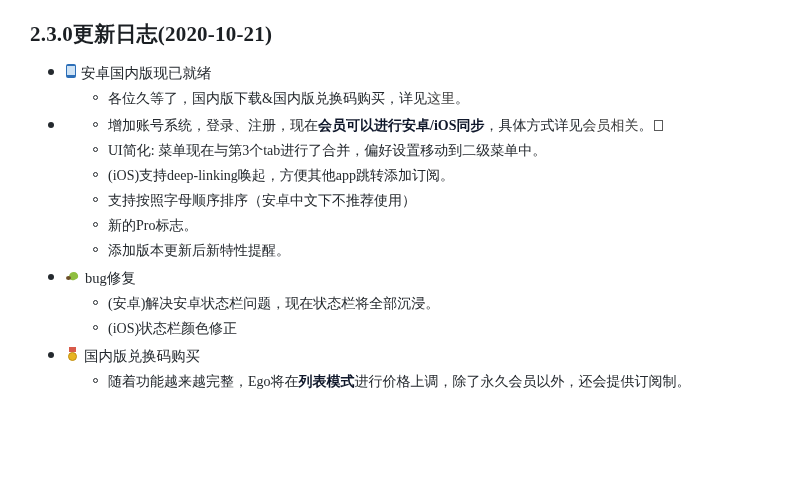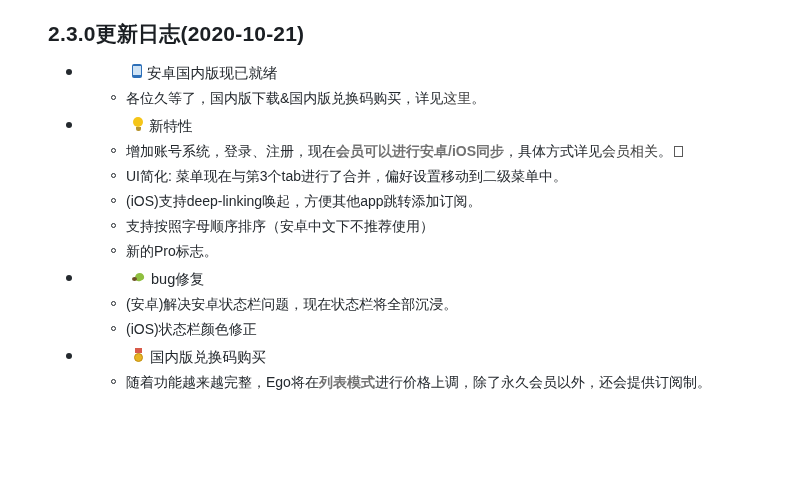--- a/index.html
+++ b/index.html
@@ -8,22 +8,23 @@
     background: #ffffff;
   }
   body {
     width: 800px;
     height: 500px;
     font-family: "Liberation Sans", sans-serif;
     color: #24292e;
     overflow: hidden;
   }
   .page {
-    padding: 14px 26px 0 44px;
-    box-sizing: border-box;
+    padding: 14px 26px 0 26px;
+    box-sizing: border-box;
+    font-family: Liberation Serif, serif;
   }
   h1.title {
     font-size: 21px;
     font-weight: bold;
     margin: 6px 0 12px 4px;
     color: #1b1f23;
     letter-spacing: 0.2px;
   }
   ul.lvl1 {
     list-style: none;
@@ -44,21 +45,20 @@
     height: 6px;
     border-radius: 50%;
     background: #24292e;
   }
   .row1 {
     font-size: 14.5px;
     line-height: 22px;
     padding: 2px 0;
     display: flex;
     align-items: baseline;
-    margin-left: 48px;
   }
   .emoji {
     display: inline-block;
     margin-right: 5px;
     font-size: 14px;
     line-height: 1;
   }
   ul.lvl2 {
     list-style: none;
     margin: 0;
@@ -80,21 +80,21 @@
     border-radius: 50%;
     border: 1px solid #24292e;
     background: transparent;
     box-sizing: border-box;
   }
   .link {
     color: #404040;
     text-decoration: none;
     cursor: pointer;
   }
-  b.strong { font-weight: bold; color: #737373; }
+  b.strong { font-weight: bold; color: #0f172a; }
   .sq {
     display: inline-block;
     width: 9px;
     height: 11px;
     border: 1px solid #5a5a5a;
     vertical-align: -1px;
     margin-left: 2px;
     box-sizing: border-box;
   }
   .ico-phone {
@@ -197,30 +197,27 @@
       <li class="item1">
         <div class="row1">
           <span class="emoji ico-phone"></span>
           <span>安卓国内版现已就绪</span>
         </div>
         <ul class="lvl2">
           <li class="item2"><span>各位久等了，国内版下载&amp;国内版兑换码购买，详见</span><a class="link">这里</a><span>。</span></li>
         </ul>
       </li>
       <li class="item1">
-        <div class="row1">
-          <span class="emoji ico-bulb"></span>
-          <span>新特性</span>
-        </div>
         <ul class="lvl2">
           <li class="item2"><span>增加账号系统，登录、注册，现在</span><b class="strong">会员可以进行安卓/iOS同步</b><span>，具体方式详见</span><a class="link">会员相关</a><span>。</span><span class="sq"></span></li>
           <li class="item2"><span>UI简化: 菜单现在与第3个tab进行了合并，偏好设置移动到二级菜单中。</span></li>
           <li class="item2"><span>(iOS)支持deep-linking唤起，方便其他app跳转添加订阅。</span></li>
           <li class="item2"><span>支持按照字母顺序排序（安卓中文下不推荐使用）</span></li>
           <li class="item2"><span>新的Pro标志。</span></li>
+          <li class="item2"><span>添加版本更新后新特性提醒。</span></li>
         </ul>
       </li>
       <li class="item1">
         <div class="row1">
           <span class="emoji ico-bug"></span>
           <span>bug修复</span>
         </div>
         <ul class="lvl2">
           <li class="item2"><span>(安卓)解决安卓状态栏问题，现在状态栏将全部沉浸。</span></li>
           <li class="item2"><span>(iOS)状态栏颜色修正</span></li>

